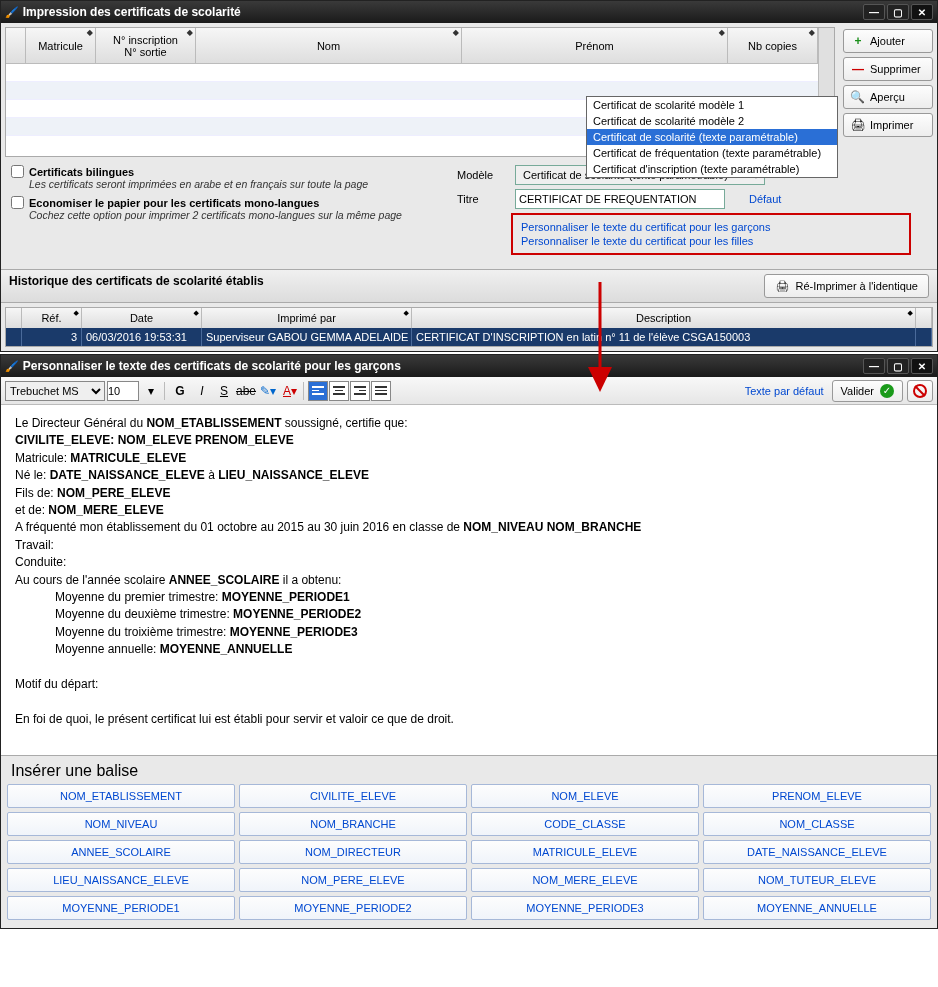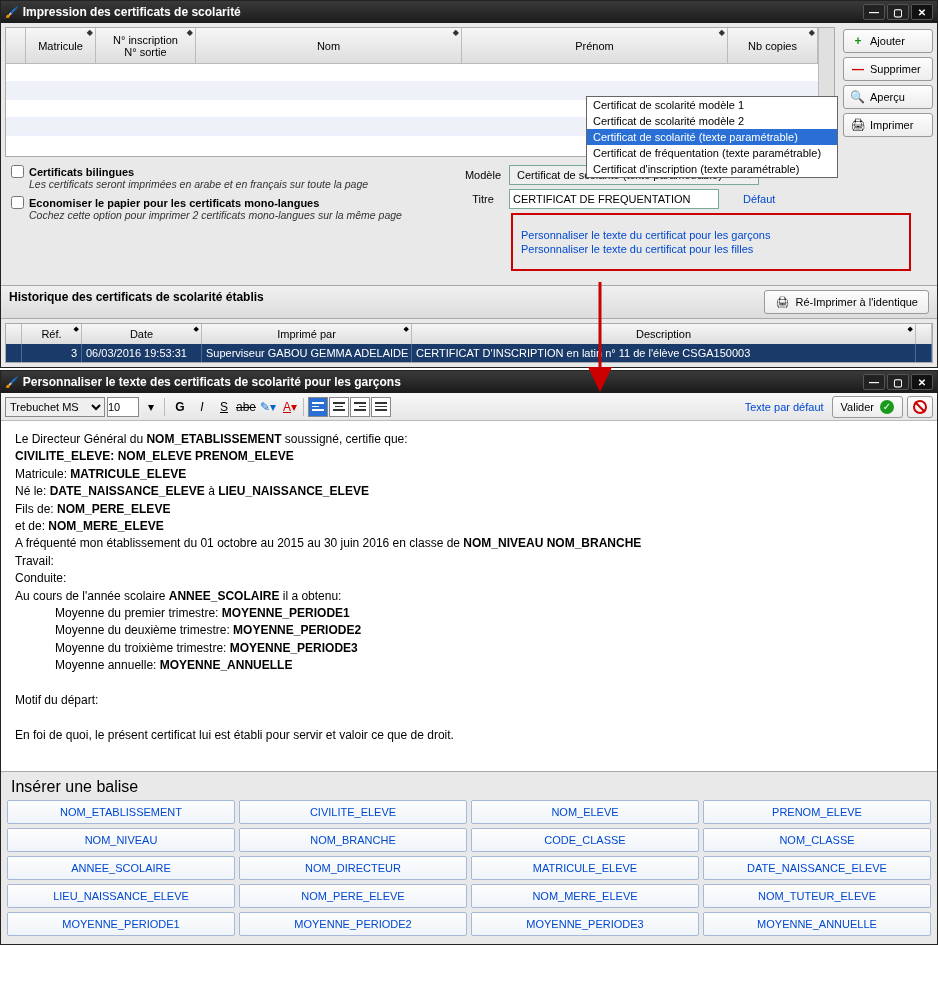--- a/index.html
+++ b/index.html
@@ -24,29 +24,29 @@
 .sidebtn .icon { width: 16px; margin-right: 4px; text-align: center; font-size: 12px; }
 .plus { color: #1a8f1a; font-weight: bold; }
 .minus { color: #c00; font-weight: bold; }
 .options { display: flex; padding: 4px 10px 4px 10px; }
 .optleft { flex: 1; }
 .optrow { margin-bottom: 6px; }
 .optrow label { display: flex; align-items: center; font-size: 11px; }
 .optrow .desc { font-style: italic; color: #333; font-size: 10.5px; margin-left: 18px; }
 .optright { width: 470px; position: relative; }
 .optright .row2 { display: flex; align-items: center; margin-bottom: 4px; }
-.optright .lbl { width: 52px; text-align: center; }
+.optright .lbl { width: 52px; text-align: left; margin-right: 6px; }
 .optright select, .optright input[type=text] { border: 1px solid #7a9; font-size: 11px; height: 20px; padding: 0 3px; }
 .optright select { width: 250px; }
 .optright input[type=text] { width: 210px; }
 .deflink { color: #0048d0; margin-left: 24px; cursor: pointer; }
 .dropdown-popup { position: absolute; top: -80px; left: 58px; width: 252px; background: #fff; border: 1px solid #666; z-index: 10; }
 .dropdown-popup .opt { padding: 2px 6px; font-size: 11px; }
 .dropdown-popup .opt.sel { background: #2a6fd6; color: #fff; }
-.persobox { border: 2px solid #c00; padding: 12px 8px; margin: 4px 0 0 54px; width: 400px; }
+.persobox { border: 2px solid #c00; padding: 4px 8px; margin: 4px 0 0 54px; width: 400px; }
 .persobox a { color: #0048d0; display: block; margin: 2px 0; cursor: pointer; }
 .histhdr { display: flex; align-items: flex-start; background: linear-gradient(#f0f0f0,#dcdcdc); border-top: 1px solid #aaa; border-bottom: 1px solid #aaa; padding: 4px 8px; margin-top: 10px; }
 .histhdr .htitle { flex: 1; font-weight: bold; font-size: 12px; }
 .reprintbtn { display: flex; align-items: center; background: linear-gradient(#fdfdfd,#ededed); border: 1px solid #999; border-radius: 3px; height: 24px; padding: 0 10px; cursor: pointer; font-size: 11px; }
 .reprintbtn .icon { margin-right: 6px; }
 .histgrid { margin: 4px; border: 1px solid #aaa; }
 .histgrid .gh { display: flex; background: linear-gradient(#f6f6f6,#dedede); height: 20px; }
 .histgrid .gh .c { border-right: 1px solid #bbb; padding: 2px 4px; font-size: 11px; display: flex; align-items: center; justify-content: center; position: relative; }
 .histgrid .gh .c .sort { position: absolute; top: 1px; right: 2px; font-size: 7px; }
 .histgrid .gb .r { display: flex; background: #1a3a6a; color: #fff; height: 18px; }

